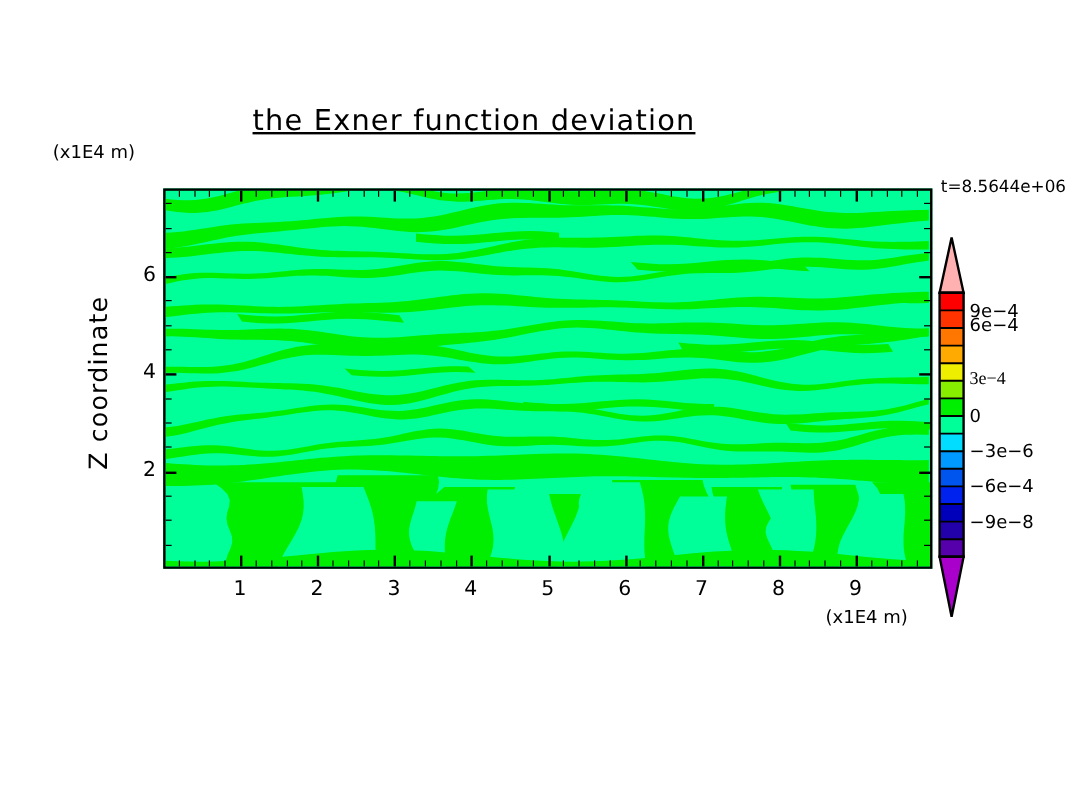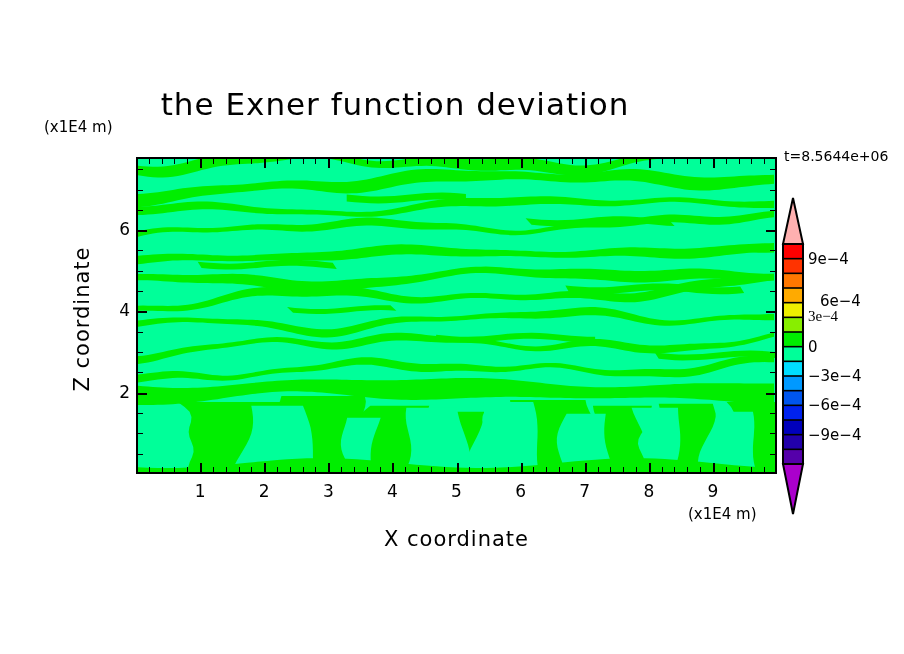--- a/index.html
+++ b/index.html
@@ -23,25 +23,26 @@
     height: 654px;
   }
 
   
   #plot-title {
     position: absolute;
     left: 0;
     top: 86px;
     width: 790px;
     text-align: center;
-    font-size: 31px;
+    font-size: 24px;
     font-weight: 400;
     letter-spacing: 1px;
     font-family: "DejaVu Sans", sans-serif;
     white-space: nowrap;
+    text-decoration: underline;
   }
 
   
   #y-unit-label {
     position: absolute;
     left: 44px;
     top: 118px;
     font-size: 15px;
     white-space: nowrap;
   }
@@ -158,21 +159,20 @@
 </head>
 <body>
 
 <div class="canvas">
 
   <div id="plot-title">the Exner function deviation</div>
 
   <div id="y-unit-label">(x1E4 m)</div>
   <div id="x-unit-label">(x1E4 m)</div>
 
-  <div id="x-axis-title">X coordinate</div>
   <div id="y-axis-title">Z coordinate</div>
 
   <div id="timestamp">t=8.5644e+06</div>
 
   <div id="plot-frame">
     <svg id="contour-field" viewBox="0 0 641 317" preserveAspectRatio="none">
         <rect x="0" y="0" width="641" height="317" fill="#00FF99"></rect>
         <path d="M0.0 6.8 L5.0 7.3 L10.0 7.7 L15.0 7.9 L20.0 7.9 L25.0 7.7 L30.0 7.2 L35.0 6.4 L40.0 5.4 L45.0 4.3 L50.0 3.0 L55.0 1.6 L60.0 0.2 L65.0 -1.2 L70.0 -2.5 L75.0 -3.6 L80.0 -4.6 L85.0 -5.3 L90.0 -5.9 L95.0 -6.3 L100.0 -6.5 L105.0 -6.7 L110.0 -6.8 L115.0 -6.8 L120.0 -6.9 L125.0 -7.1 L130.0 -7.3 L135.0 -7.6 L140.0 -7.9 L145.0 -8.3 L150.0 -8.8 L155.0 -9.2 L160.0 -9.5 L165.0 -9.7 L170.0 -9.8 L175.0 -9.7 L180.0 -9.3 L185.0 -8.7 L190.0 -7.9 L195.0 -6.9 L200.0 -5.8 L205.0 -4.5 L210.0 -3.2 L215.0 -1.9 L220.0 -0.7 L225.0 0.3 L230.0 1.2 L235.0 1.8 L240.0 2.2 L245.0 2.3 L250.0 2.1 L255.0 1.8 L260.0 1.3 L265.0 0.7 L270.0 0.1 L275.0 -0.5 L280.0 -1.1 L285.0 -1.5 L290.0 -1.8 L295.0 -2.0 L300.0 -2.0 L305.0 -1.8 L310.0 -1.5 L315.0 -1.2 L320.0 -0.8 L325.0 -0.4 L330.0 -0.1 L335.0 0.2 L340.0 0.3 L345.0 0.3 L350.0 0.2 L355.0 -0.0 L360.0 -0.3 L365.0 -0.6 L370.0 -0.9 L375.0 -1.2 L380.0 -1.3 L385.0 -1.2 L390.0 -1.0 L395.0 -0.6 L400.0 -0.1 L405.0 0.7 L410.0 1.6 L415.0 2.5 L420.0 3.5 L425.0 4.5 L430.0 5.3 L435.0 6.0 L440.0 6.5 L445.0 6.7 L450.0 6.6 L455.0 6.2 L460.0 5.6 L465.0 4.8 L470.0 3.7 L475.0 2.5 L480.0 1.2 L485.0 -0.1 L490.0 -1.4 L495.0 -2.6 L500.0 -3.7 L505.0 -4.6 L510.0 -5.4 L515.0 -6.0 L520.0 -6.5 L525.0 -7.0 L530.0 -7.4 L535.0 -7.8 L540.0 -8.2 L545.0 -8.7 L550.0 -9.3 L555.0 -10.0 L560.0 -10.8 L565.0 -11.7 L570.0 -12.6 L575.0 -13.6 L580.0 -14.5 L585.0 -15.3 L590.0 -16.0 L595.0 -16.5 L600.0 -16.8 L605.0 -16.9 L610.0 -16.7 L615.0 -16.3 L620.0 -15.8 L625.0 -15.0 L630.0 -14.2 L635.0 -13.4 L640.0 -12.6 L640.0 -1.4 L635.0 -2.5 L630.0 -3.5 L625.0 -4.6 L620.0 -5.6 L615.0 -6.5 L610.0 -7.2 L605.0 -7.6 L600.0 -7.8 L595.0 -7.8 L590.0 -7.6 L585.0 -7.2 L580.0 -6.6 L575.0 -5.9 L570.0 -5.1 L565.0 -4.4 L560.0 -3.7 L555.0 -3.0 L550.0 -2.4 L545.0 -1.9 L540.0 -1.5 L535.0 -1.1 L530.0 -0.7 L525.0 -0.3 L520.0 0.2 L515.0 0.9 L510.0 1.6 L505.0 2.5 L500.0 3.6 L495.0 4.9 L490.0 6.3 L485.0 7.8 L480.0 9.4 L475.0 10.9 L470.0 12.4 L465.0 13.7 L460.0 14.9 L455.0 15.8 L450.0 16.4 L445.0 16.8 L440.0 16.9 L435.0 16.7 L430.0 16.3 L425.0 15.7 L420.0 14.9 L415.0 14.1 L410.0 13.4 L405.0 12.6 L400.0 12.0 L395.0 11.5 L390.0 11.2 L385.0 11.0 L380.0 11.0 L375.0 11.1 L370.0 11.3 L365.0 11.5 L360.0 11.8 L355.0 11.9 L350.0 12.0 L345.0 11.9 L340.0 11.7 L335.0 11.4 L330.0 10.9 L325.0 10.3 L320.0 9.7 L315.0 9.0 L310.0 8.4 L305.0 7.8 L300.0 7.4 L295.0 7.1 L290.0 6.9 L285.0 7.0 L280.0 7.1 L275.0 7.5 L270.0 7.8 L265.0 8.3 L260.0 8.7 L255.0 9.0 L250.0 9.2 L245.0 9.2 L240.0 8.9 L235.0 8.5 L230.0 7.9 L225.0 7.0 L220.0 6.0 L215.0 4.8 L210.0 3.6 L205.0 2.4 L200.0 1.3 L195.0 0.3 L190.0 -0.5 L185.0 -1.1 L180.0 -1.4 L175.0 -1.5 L170.0 -1.4 L165.0 -1.1 L160.0 -0.6 L155.0 0.0 L150.0 0.7 L145.0 1.5 L140.0 2.2 L135.0 2.8 L130.0 3.4 L125.0 3.8 L120.0 4.2 L115.0 4.5 L110.0 4.8 L105.0 5.1 L100.0 5.4 L95.0 5.8 L90.0 6.3 L85.0 6.9 L80.0 7.7 L75.0 8.7 L70.0 9.8 L65.0 11.0 L60.0 12.3 L55.0 13.7 L50.0 14.9 L45.0 16.1 L40.0 17.1 L35.0 17.9 L30.0 18.4 L25.0 18.7 L20.0 18.7 L15.0 18.4 L10.0 17.9 L5.0 17.3 L0.0 16.4 Z" fill="#00EE00"></path>
         <path d="M0.0 35.4 L5.0 35.2 L10.0 34.8 L15.0 34.3 L20.0 33.6 L25.0 32.9 L30.0 32.1 L35.0 31.3 L40.0 30.5 L45.0 29.7 L50.0 29.1 L55.0 28.5 L60.0 28.0 L65.0 27.6 L70.0 27.3 L75.0 27.1 L80.0 26.9 L85.0 26.7 L90.0 26.5 L95.0 26.3 L100.0 26.0 L105.0 25.7 L110.0 25.3 L115.0 24.9 L120.0 24.4 L125.0 23.9 L130.0 23.4 L135.0 22.9 L140.0 22.5 L145.0 22.1 L150.0 21.8 L155.0 21.7 L160.0 21.7 L165.0 21.7 L170.0 21.9 L175.0 22.2 L180.0 22.5 L185.0 22.8 L190.0 23.1 L195.0 23.3 L200.0 23.4 L205.0 23.4 L210.0 23.3 L215.0 22.9 L220.0 22.4 L225.0 21.6 L230.0 20.8 L235.0 19.7 L240.0 18.6 L245.0 17.4 L250.0 16.1 L255.0 14.9 L260.0 13.8 L265.0 12.8 L270.0 11.9 L275.0 11.2 L280.0 10.6 L285.0 10.3 L290.0 10.1 L295.0 10.1 L300.0 10.2 L305.0 10.4 L310.0 10.7 L315.0 11.0 L320.0 11.3 L325.0 11.6 L330.0 11.9 L335.0 12.1 L340.0 12.2 L345.0 12.3 L350.0 12.3 L355.0 12.3 L360.0 12.3 L365.0 12.3 L370.0 12.3 L375.0 12.4 L380.0 12.5 L385.0 12.7 L390.0 13.0 L395.0 13.4 L400.0 13.8 L405.0 14.2 L410.0 14.6 L415.0 15.0 L420.0 15.4 L425.0 15.6 L430.0 15.8 L435.0 15.8 L440.0 15.6 L445.0 15.3 L450.0 14.9 L455.0 14.4 L460.0 13.7 L465.0 13.1 L470.0 12.4 L475.0 11.7 L480.0 11.1 L485.0 10.6 L490.0 10.3 L495.0 10.1 L500.0 10.1 L505.0 10.3 L510.0 10.8 L515.0 11.3 L520.0 12.1 L525.0 12.9 L530.0 13.8 L535.0 14.7 L540.0 15.6 L545.0 16.4 L550.0 17.2 L555.0 17.8 L560.0 18.2 L565.0 18.6 L570.0 18.7 L575.0 18.8 L580.0 18.7 L585.0 18.5 L590.0 18.2 L595.0 17.9 L600.0 17.6 L605.0 17.3 L610.0 17.0 L615.0 16.8 L620.0 16.6 L625.0 16.4 L630.0 16.3 L635.0 16.2 L640.0 16.0 L640.0 25.0 L635.0 25.5 L630.0 25.9 L625.0 26.4 L620.0 26.9 L615.0 27.5 L610.0 28.1 L605.0 28.7 L600.0 29.3 L595.0 29.9 L590.0 30.5 L585.0 31.1 L580.0 31.5 L575.0 31.8 L570.0 32.0 L565.0 31.9 L560.0 31.7 L555.0 31.3 L550.0 30.8 L545.0 30.0 L540.0 29.2 L535.0 28.2 L530.0 27.2 L525.0 26.2 L520.0 25.2 L515.0 24.2 L510.0 23.4 L505.0 22.7 L500.0 22.2 L495.0 21.9 L490.0 21.7 L485.0 21.7 L480.0 21.9 L475.0 22.1 L470.0 22.5 L465.0 22.8 L460.0 23.2 L455.0 23.5 L450.0 23.7 L445.0 23.9 L440.0 23.9 L435.0 23.8 L430.0 23.6 L425.0 23.3 L420.0 22.9 L415.0 22.5 L410.0 22.0 L405.0 21.6 L400.0 21.2 L395.0 20.8 L390.0 20.6 L385.0 20.4 L380.0 20.4 L375.0 20.5 L370.0 20.6 L365.0 20.9 L360.0 21.2 L355.0 21.5 L350.0 21.8 L345.0 22.1 L340.0 22.4 L335.0 22.6 L330.0 22.7 L325.0 22.8 L320.0 22.8 L315.0 22.8 L310.0 22.8 L305.0 22.8 L300.0 22.9 L295.0 23.0 L290.0 23.2 L285.0 23.6 L280.0 24.1 L275.0 24.7 L270.0 25.5 L265.0 26.4 L260.0 27.4 L255.0 28.5 L250.0 29.6 L245.0 30.7 L240.0 31.8 L235.0 32.7 L230.0 33.5 L225.0 34.2 L220.0 34.6 L215.0 34.8 L210.0 34.9 L205.0 34.7 L200.0 34.4 L195.0 33.9 L190.0 33.3 L185.0 32.7 L180.0 32.1 L175.0 31.4 L170.0 30.9 L165.0 30.4 L160.0 30.1 L155.0 29.9 L150.0 29.8 L145.0 29.9 L140.0 30.1 L135.0 30.4 L130.0 30.8 L125.0 31.3 L120.0 31.8 L115.0 32.3 L110.0 32.9 L105.0 33.4 L100.0 33.8 L95.0 34.3 L90.0 34.7 L85.0 35.2 L80.0 35.6 L75.0 36.1 L70.0 36.7 L65.0 37.3 L60.0 38.0 L55.0 38.8 L50.0 39.7 L45.0 40.8 L40.0 41.8 L35.0 43.0 L30.0 44.1 L25.0 45.2 L20.0 46.2 L15.0 47.1 L10.0 47.9 L5.0 48.4 L0.0 48.8 Z" fill="#00EE00"></path>
         <path d="M0.0 48.4 L5.0 48.2 L10.0 47.9 L15.0 47.5 L20.0 47.0 L25.0 46.4 L30.0 45.8 L35.0 45.2 L40.0 44.6 L45.0 44.1 L50.0 43.6 L55.0 43.3 L60.0 43.1 L65.0 43.0 L70.0 43.1 L75.0 43.3 L80.0 43.7 L85.0 44.2 L90.0 44.8 L95.0 45.4 L100.0 46.1 L105.0 46.9 L110.0 47.6 L115.0 48.3 L120.0 48.9 L125.0 49.4 L130.0 49.9 L135.0 50.2 L140.0 50.5 L145.0 50.7 L150.0 50.9 L155.0 51.0 L160.0 51.1 L165.0 51.2 L170.0 51.3 L175.0 51.4 L180.0 51.6 L185.0 51.8 L190.0 52.1 L195.0 52.4 L200.0 52.7 L205.0 53.0 L210.0 53.3 L215.0 53.5 L220.0 53.6 L225.0 53.6 L230.0 53.5 L235.0 53.3 L240.0 52.9 L245.0 52.4 L250.0 51.7 L255.0 50.9 L260.0 49.9 L265.0 48.9 L270.0 47.8 L275.0 46.7 L280.0 45.6 L285.0 44.5 L290.0 43.5 L295.0 42.6 L300.0 41.8 L305.0 41.1 L310.0 40.6 L315.0 40.2 L320.0 39.9 L325.0 39.7 L330.0 39.6 L335.0 39.6 L340.0 39.6 L345.0 39.6 L350.0 39.6 L355.0 39.6 L360.0 39.5 L365.0 39.4 L370.0 39.2 L375.0 39.0 L380.0 38.8 L385.0 38.5 L390.0 38.3 L395.0 38.0 L400.0 37.9 L405.0 37.8 L410.0 37.7 L415.0 37.8 L420.0 37.9 L425.0 38.2 L430.0 38.5 L435.0 39.0 L440.0 39.4 L445.0 40.0 L450.0 40.5 L455.0 41.0 L460.0 41.4 L465.0 41.8 L470.0 42.0 L475.0 42.2 L480.0 42.2 L485.0 42.1 L490.0 41.9 L495.0 41.7 L500.0 41.3 L505.0 40.9 L510.0 40.4 L515.0 40.0 L520.0 39.6 L525.0 39.2 L530.0 39.0 L535.0 38.8 L540.0 38.8 L545.0 38.8 L550.0 39.0 L555.0 39.3 L560.0 39.7 L565.0 40.2 L570.0 40.6 L575.0 41.1 L580.0 41.6 L585.0 42.1 L590.0 42.5 L595.0 42.8 L600.0 43.0 L605.0 43.1 L610.0 43.2 L615.0 43.1 L620.0 43.0 L625.0 42.9 L630.0 42.7 L635.0 42.5 L640.0 42.4 L640.0 49.5 L635.0 49.5 L630.0 49.5 L625.0 49.5 L620.0 49.5 L615.0 49.4 L610.0 49.2 L605.0 49.0 L600.0 48.7 L595.0 48.4 L590.0 47.9 L585.0 47.4 L580.0 46.8 L575.0 46.2 L570.0 45.6 L565.0 45.0 L560.0 44.5 L555.0 44.0 L550.0 43.7 L545.0 43.5 L540.0 43.4 L535.0 43.4 L530.0 43.6 L525.0 43.9 L520.0 44.3 L515.0 44.7 L510.0 45.2 L505.0 45.8 L500.0 46.3 L495.0 46.8 L490.0 47.2 L485.0 47.5 L480.0 47.8 L475.0 47.9 L470.0 47.9 L465.0 47.8 L460.0 47.6 L455.0 47.3 L450.0 47.0 L445.0 46.7 L440.0 46.4 L435.0 46.0 L430.0 45.8 L425.0 45.6 L420.0 45.5 L415.0 45.5 L410.0 45.6 L405.0 45.7 L400.0 45.9 L395.0 46.2 L390.0 46.5 L385.0 46.9 L380.0 47.2 L375.0 47.4 L370.0 47.7 L365.0 47.9 L360.0 48.0 L355.0 48.0 L350.0 48.0 L345.0 47.9 L340.0 47.9 L335.0 47.8 L330.0 47.7 L325.0 47.7 L320.0 47.8 L315.0 47.9 L310.0 48.2 L305.0 48.6 L300.0 49.1 L295.0 49.7 L290.0 50.5 L285.0 51.3 L280.0 52.2 L275.0 53.1 L270.0 54.1 L265.0 55.0 L260.0 55.9 L255.0 56.6 L250.0 57.3 L245.0 57.8 L240.0 58.2 L235.0 58.5 L230.0 58.6 L225.0 58.6 L220.0 58.5 L215.0 58.2 L210.0 58.0 L205.0 57.6 L200.0 57.3 L195.0 57.0 L190.0 56.7 L185.0 56.5 L180.0 56.3 L175.0 56.1 L170.0 56.1 L165.0 56.0 L160.0 56.0 L155.0 56.0 L150.0 56.0 L145.0 56.0 L140.0 55.9 L135.0 55.8 L130.0 55.6 L125.0 55.3 L120.0 54.9 L115.0 54.5 L110.0 54.0 L105.0 53.4 L100.0 52.9 L95.0 52.3 L90.0 51.8 L85.0 51.4 L80.0 51.1 L75.0 50.9 L70.0 50.8 L65.0 50.9 L60.0 51.1 L55.0 51.4 L50.0 51.8 L45.0 52.4 L40.0 53.0 L35.0 53.6 L30.0 54.2 L25.0 54.9 L20.0 55.4 L15.0 55.9 L10.0 56.3 L5.0 56.6 L0.0 56.8 Z" fill="#00EE00"></path>
@@ -389,21 +389,21 @@
       <line x1="3" x2="23" y1="209.33333333333331" y2="209.33333333333331" stroke="#000" stroke-width="1.6"></line>
       <line x1="3" x2="23" y1="224" y2="224" stroke="#000" stroke-width="1.6"></line>
       <line x1="3" x2="23" y1="238.66666666666666" y2="238.66666666666666" stroke="#000" stroke-width="1.6"></line>
       <line x1="3" x2="23" y1="253.33333333333331" y2="253.33333333333331" stroke="#000" stroke-width="1.6"></line>
       <line x1="3" x2="23" y1="268" y2="268" stroke="#000" stroke-width="1.6"></line>
       <rect x="3" y="48" width="20" height="220" fill="none" stroke="#000" stroke-width="2"></rect>
       <path d="M3 268 L23 268 L13 318 Z" fill="#AA00CC" stroke="#000" stroke-width="2"></path>
     </svg>
   <div class="cb-labels" id="cb-labels">
       <div class="cb-label" style="top: 53.6667px; text-align: right;">9e−4</div>
-      <div class="cb-label" style="top: 96px; margin-left: 12px;">6e−4</div>
+      <div class="cb-label" style="top: 66px;">6e−4</div>
       <div class="cb-label" style="top: 112.333px; font-family: Liberation Serif, serif;">3e−4</div>
       <div class="cb-label" style="top: 141.667px;">0</div>
-      <div class="cb-label" style="top: 171px;">−3e−4</div>
+      <div class="cb-label" style="top: 171px;">−3e−6</div>
       <div class="cb-label" style="top: 200.333px;">−6e−4</div>
-      <div class="cb-label" style="top: 229.667px;">−9e−4</div>
+      <div class="cb-label" style="top: 229.667px;">−9e−8</div>
     </div>
 
 </div>
 
 </body></html>

